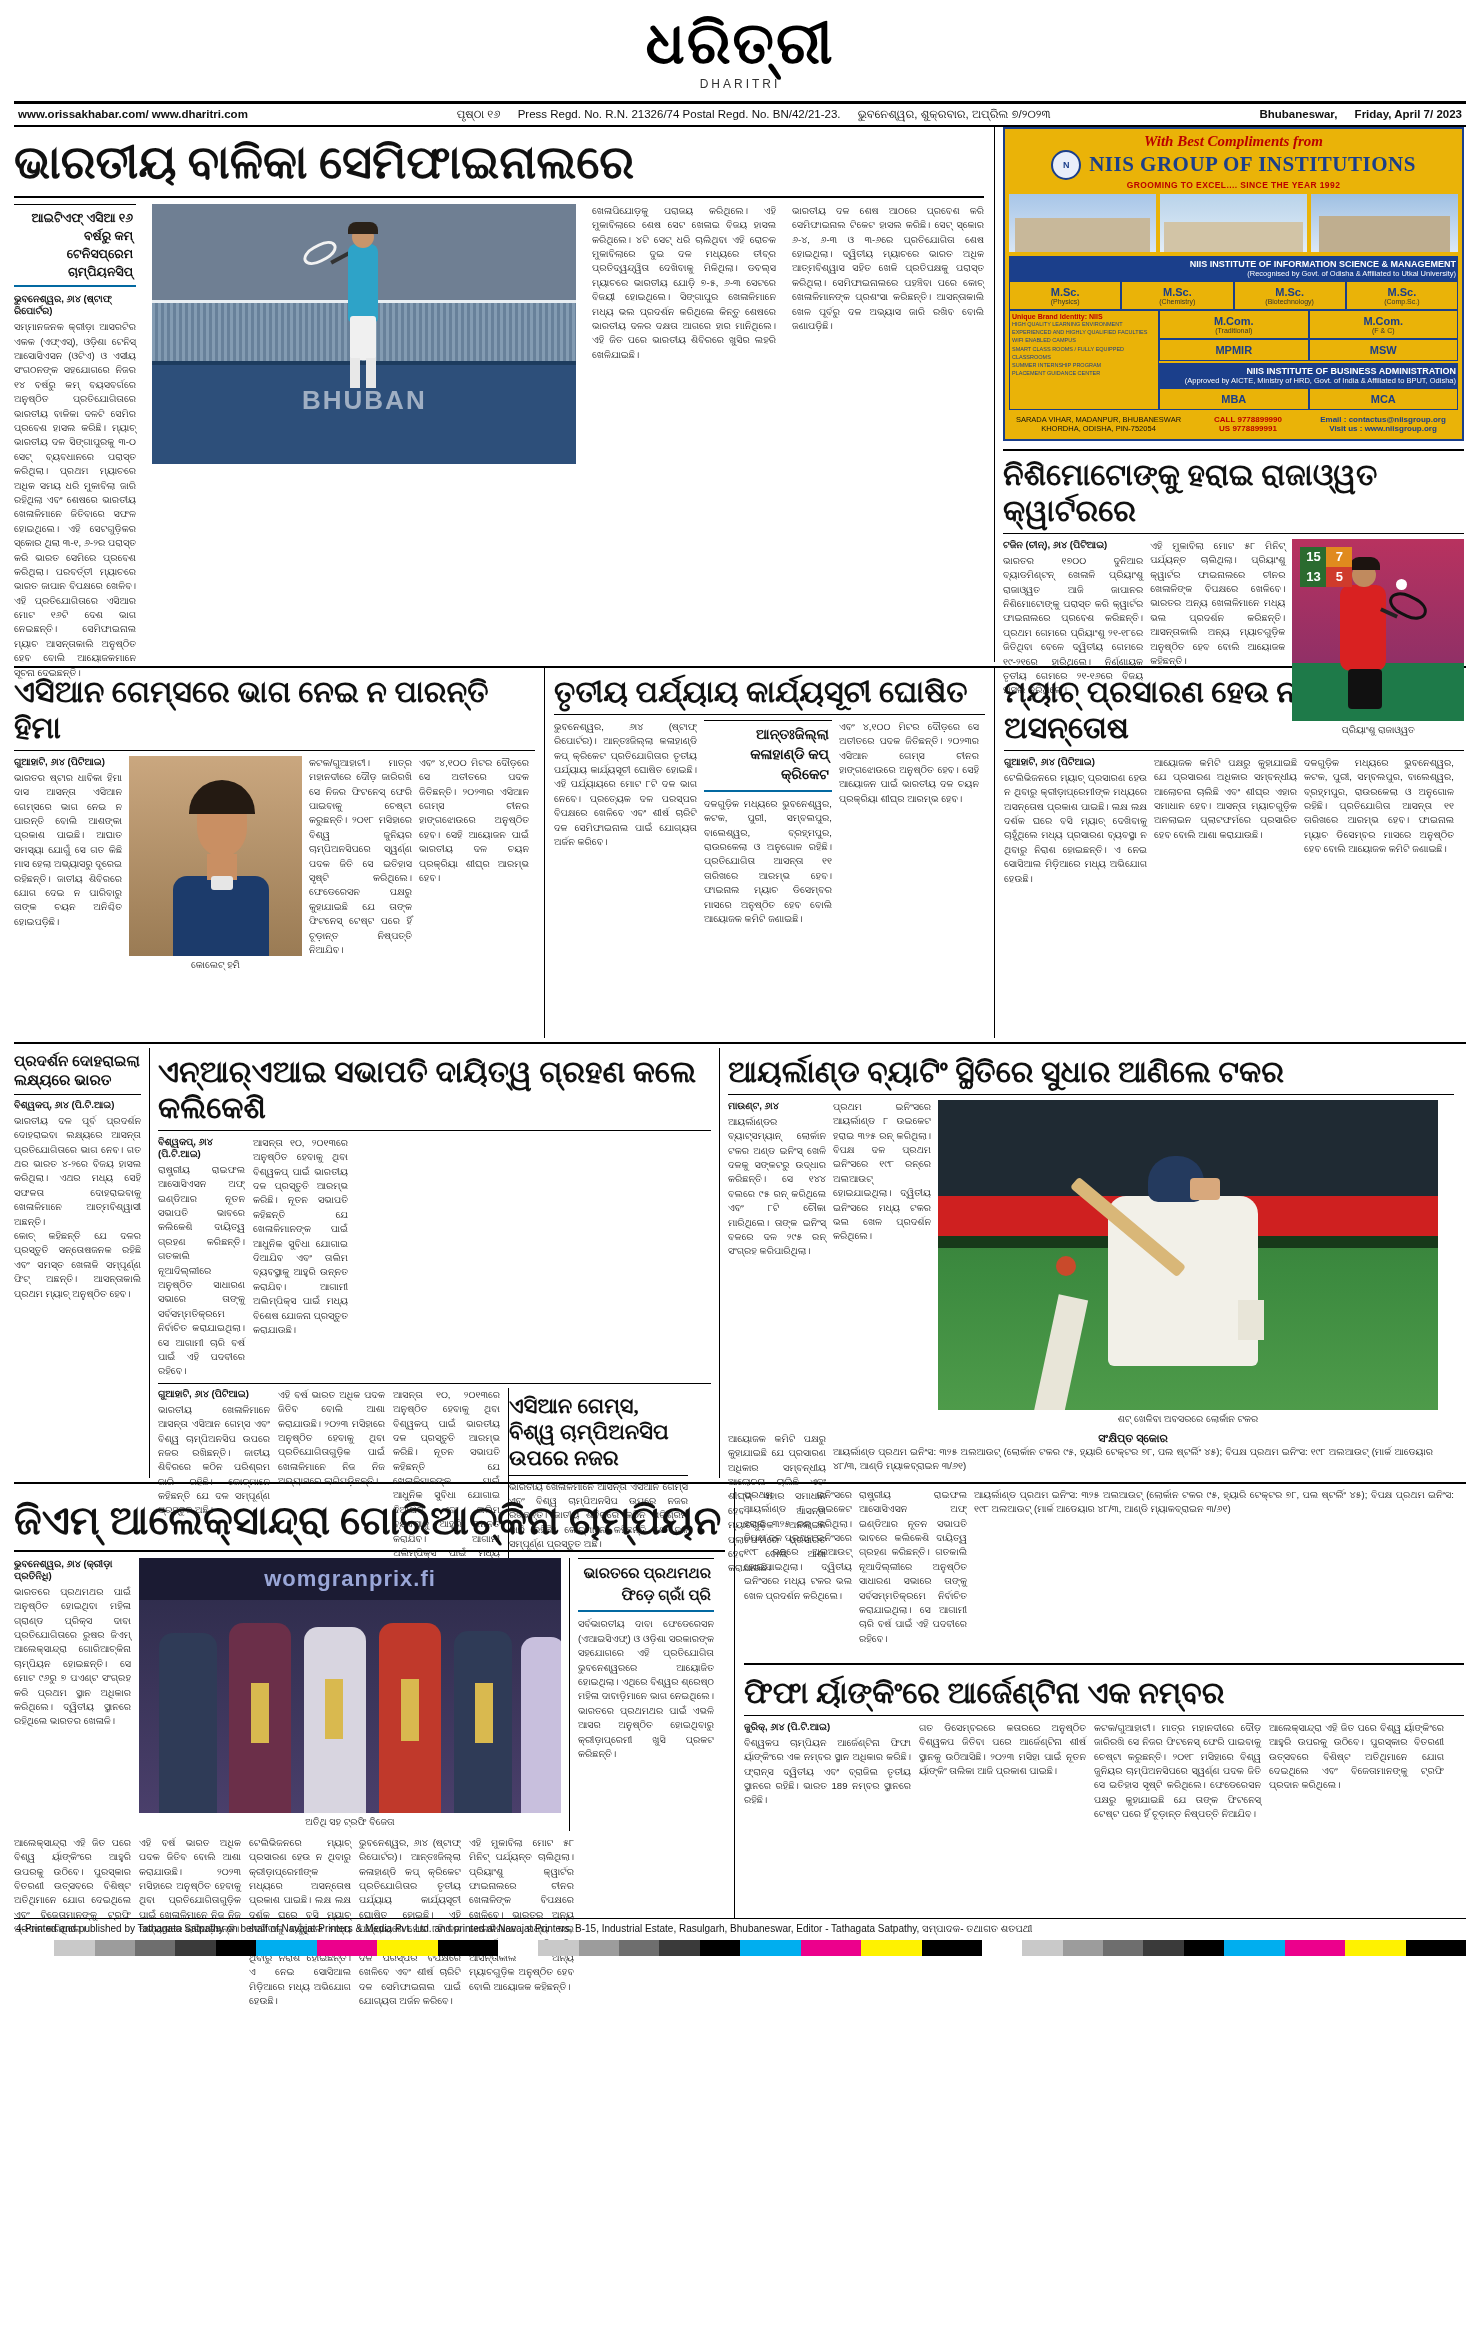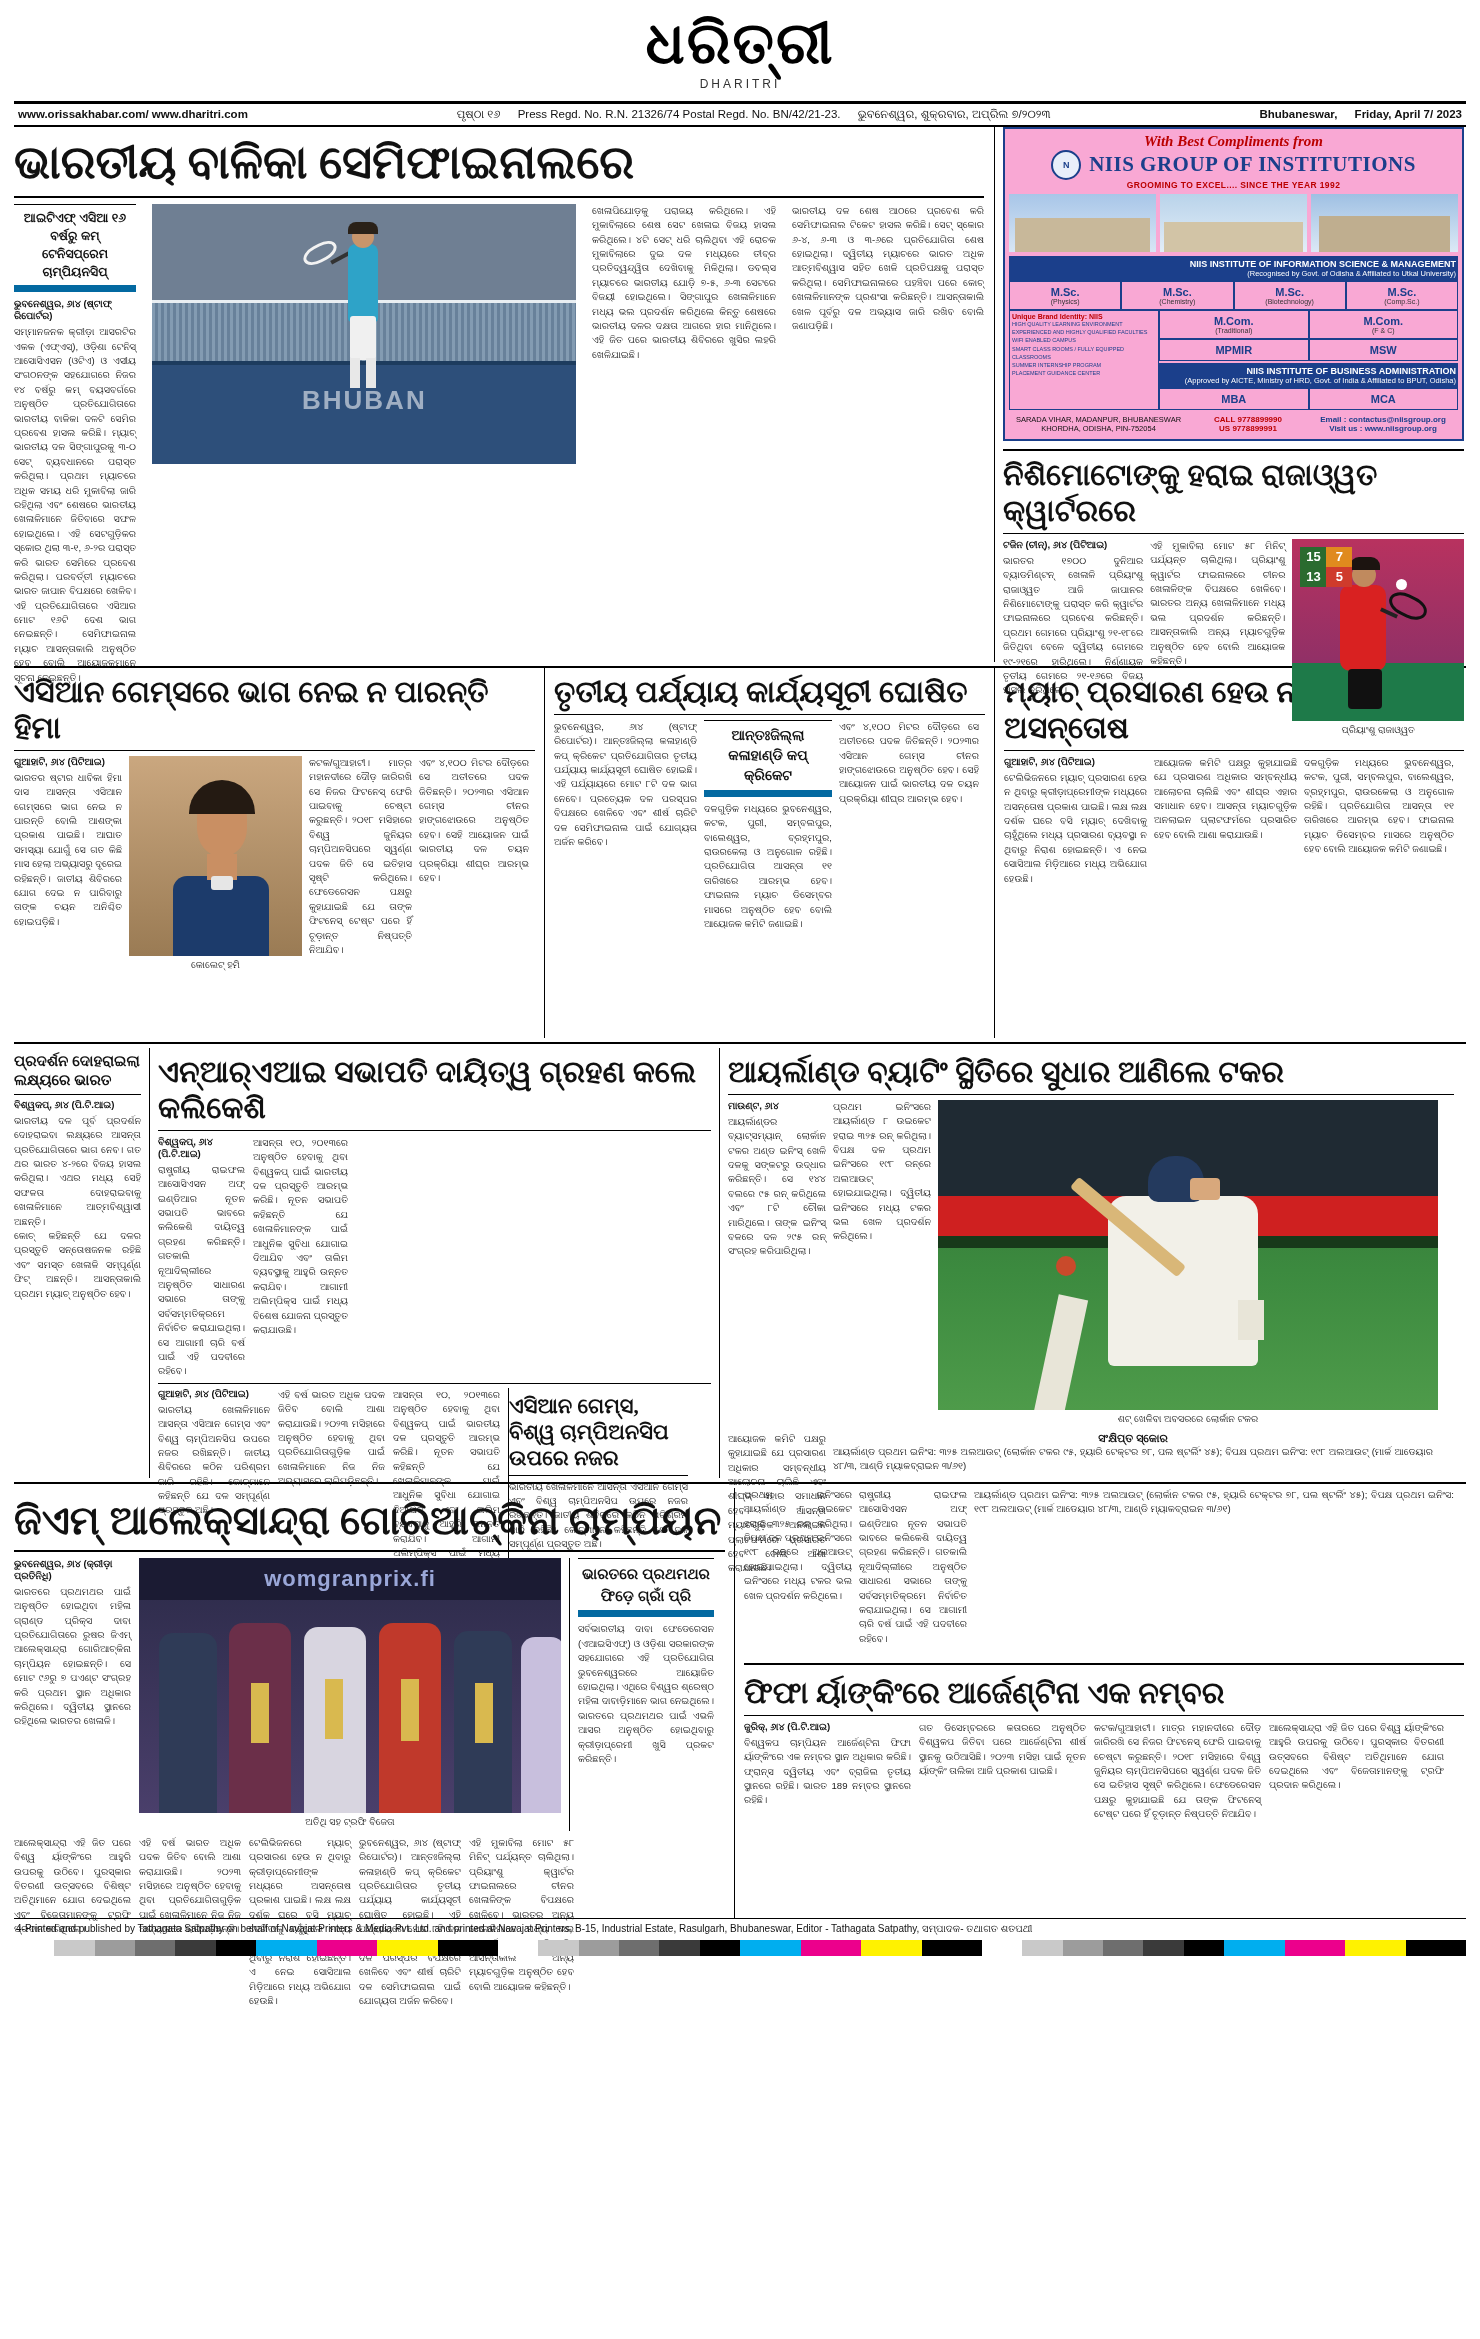--- a/index.html
+++ b/index.html
@@ -51,34 +51,34 @@
     font-family:"Liberation Serif", serif;
     font-size:21px; font-weight:bold; line-height:1.25;
     padding:5px 0 3px 0;
   }
   .headline-sm {
     font-family:"Liberation Serif", serif;
     font-size:15px; font-weight:bold; line-height:1.3;
     padding:4px 0 3px 0;
   }
   .dek {
-    font-size:12.5px; font-weight:bold; line-height:1.45; text-align:center;
-    padding:4px 3px; border-top:1px solid #000; border-bottom:7px solid #0369a1;
+    font-size:12.5px; font-weight:bold; line-height:1.45; text-align:right;
+    padding:4px 3px; border-top:1px solid #000; border-bottom:2px solid #0369a1;font-family:Liberation Serif, serif;
   }
   .body-text {
     font-size:9.6px; line-height:1.5; text-align:justify; color:#1a1a1a;
     word-break:break-word; hyphens:auto;
   }
   .byline { font-size:9.6px; font-weight:bold; padding-bottom:3px; }
   .caption { font-size:9.5px; text-align:center; padding:3px 2px; color:#222; }
 
   .photo { background:#cfd6dd; position:relative; overflow:hidden; }
 
   
-  .adbox { border:2px solid #1b3f8b; padding:4px; background:#f9a8d4; }
+  .adbox { border:2px solid #1b3f8b; padding:4px; background:#eab308; }
   .ad-line1 { text-align:center; color:#b00; font-family:"Liberation Serif",serif; font-style:italic; font-weight:bold; font-size:15px; }
   .ad-title { text-align:center; color:#1b3f8b; font-family:"Liberation Serif",serif; font-weight:bold; font-size:21px; letter-spacing:.5px; }
   .ad-tag { text-align:center; font-size:8.5px; color:#b00; font-weight:bold; letter-spacing:.4px; }
   .ad-band { background:#1b3f8b; color:#fff; font-size:9px; font-weight:bold; text-align:right; padding:3px 2px; }
   .ad-band small { display:block; font-weight:normal; font-size:7.5px; }
   .ad-grid { display:flex; flex-wrap:wrap; }
   .ad-cell { border:1px solid #1b3f8b; flex:1 1 25%; text-align:center; font-size:11px; font-weight:bold; color:#1b3f8b; padding:4px 1px; }
   .ad-cell small { display:block; font-size:7px; font-weight:normal; color:#333; }
   .ad-foot { font-size:7.5px; text-align:center; color:#111; padding:2px; }
   .ad-contact { font-size:8px; color:#1b3f8b; font-weight:bold; text-align:center; }

